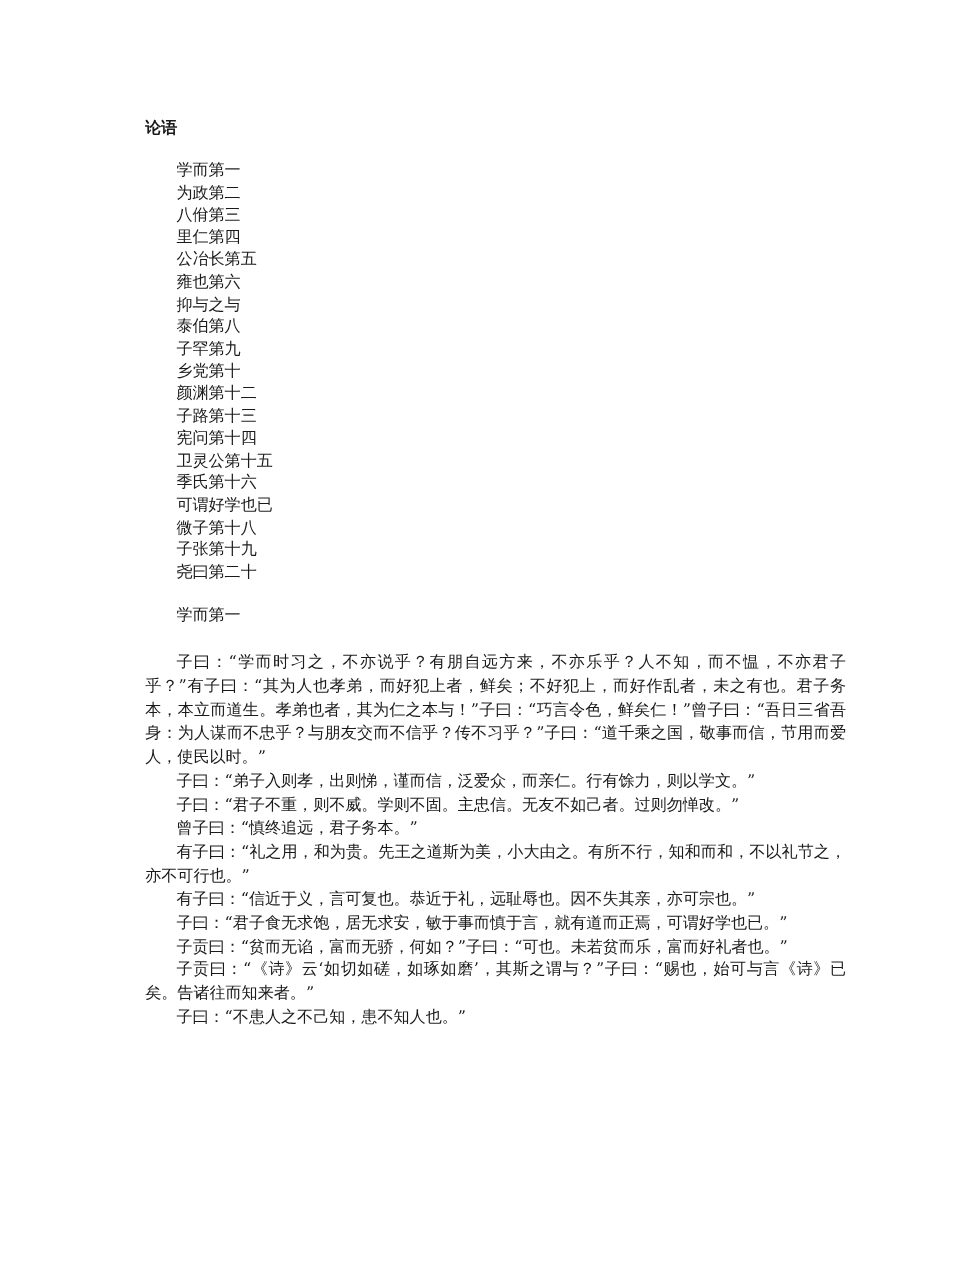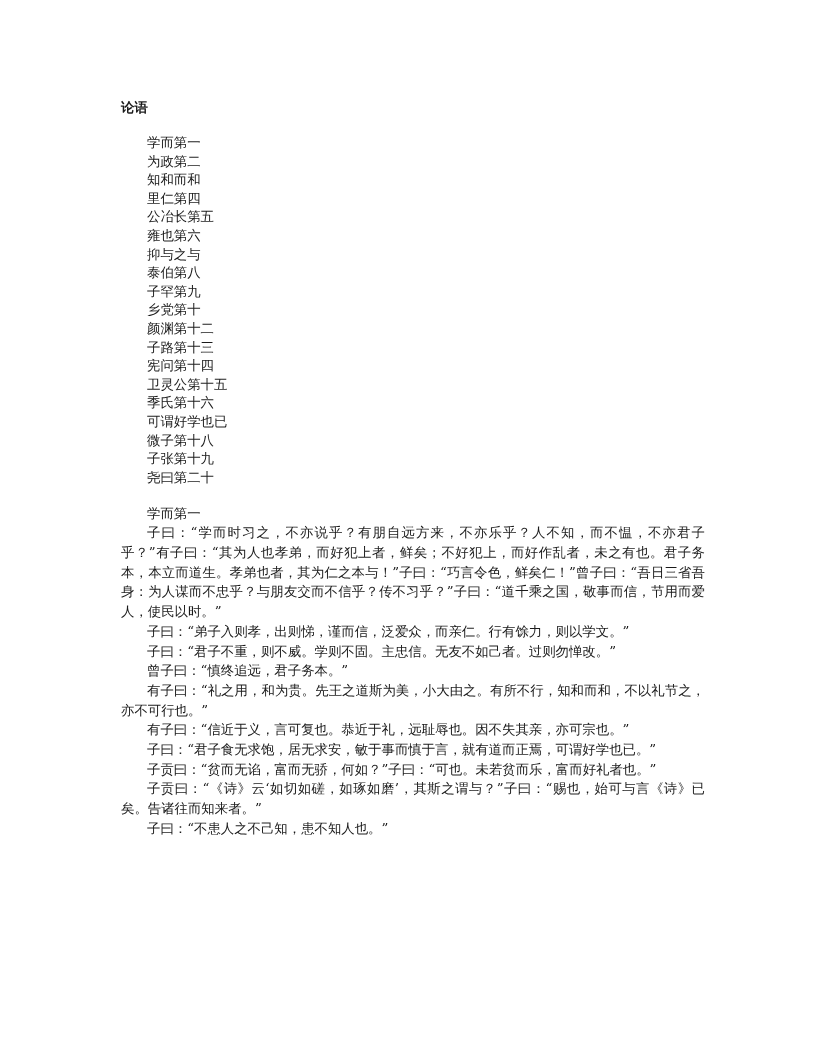--- a/index.html
+++ b/index.html
@@ -9,36 +9,36 @@
       color: #1a1a1a;
     }
     .page {
       position: absolute; left: 121px; top: 98px; width: 584px;
       font-size: 13.4px;
     }
     .doc-title { margin: 0; height: 18px; line-height: 18px; font-size: 13.4px; font-weight: bold; }
     .toc { margin: 18px 0 0 26px; padding: 0; list-style: none; }
     .toc li { height: 18.6px; line-height: 18.6px; white-space: nowrap; }
     .section-title { margin: 18px 0 0 26px; height: 18px; line-height: 18px; font-size: 13.4px; font-weight: normal; }
-    .body { }
+    .body { margin-top: 20px; }
     .para {
       margin: 0; text-indent: 26px; line-height: 19.7px;
       text-align: justify; word-break: break-all;
     }
   </style>
 </head>
 <body>
 
 <div class="page">
   <h1 class="doc-title">论语</h1>
 
   <ul class="toc">
     <li>学而第一</li>
     <li>为政第二</li>
-    <li>知和而和</li>
+    <li>八佾第三</li>
     <li>里仁第四</li>
     <li>公冶长第五</li>
     <li>雍也第六</li>
     <li>抑与之与</li>
     <li>泰伯第八</li>
     <li>子罕第九</li>
     <li>乡党第十</li>
     <li>颜渊第十二</li>
     <li>子路第十三</li>
     <li>宪问第十四</li>

